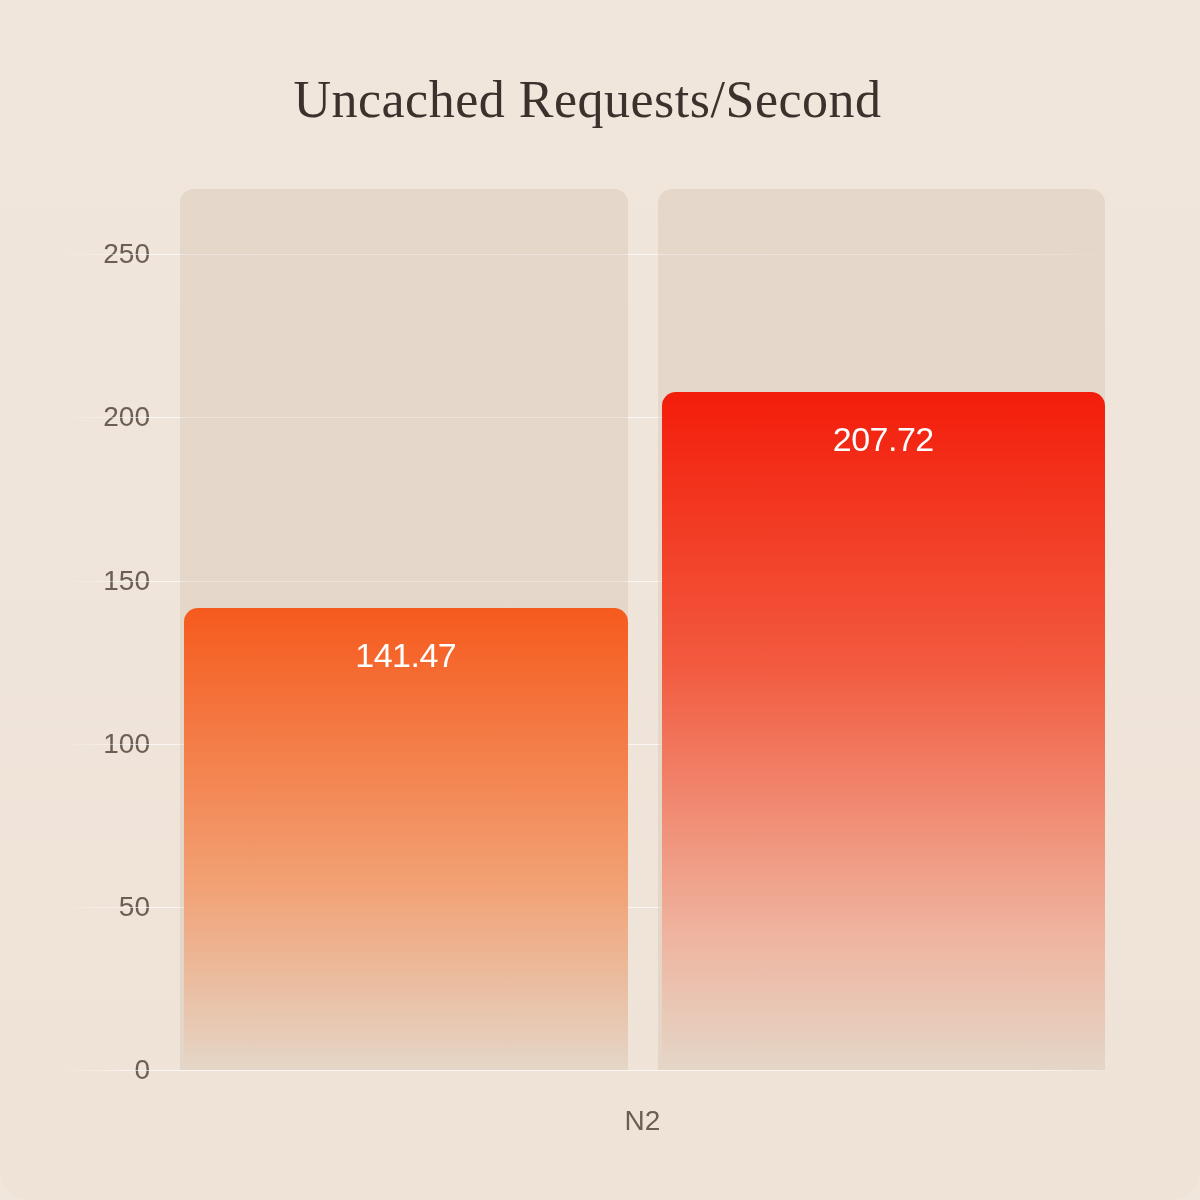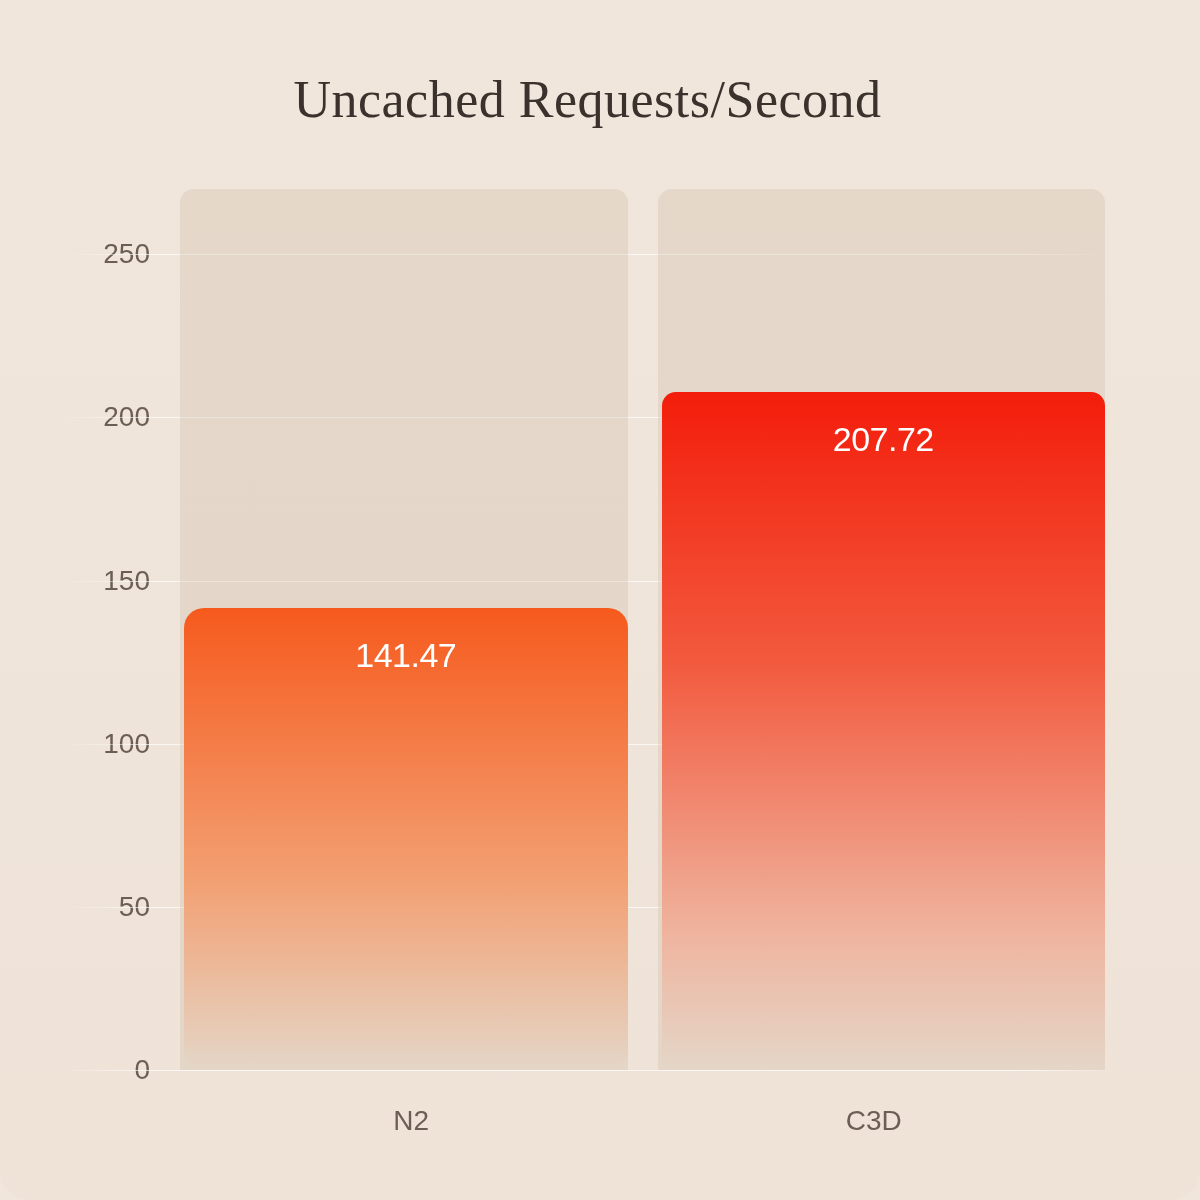--- a/index.html
+++ b/index.html
@@ -135,33 +135,32 @@
             <div class="gridline" style="top: 100%;"></div>
             <div class="gridline" style="top: 81.4815%;"></div>
             <div class="gridline" style="top: 62.963%;"></div>
             <div class="gridline" style="top: 44.4444%;"></div>
             <div class="gridline" style="top: 25.9259%;"></div>
             <div class="gridline" style="top: 7.40741%;"></div>
           </div>
         <div class="bars">
             <div class="bar-slot">
               <div class="bar-bg"></div>
-              <div class="bar bar-1" style="height: 52.3963%; border-radius: 20px;">
+              <div class="bar bar-1" style="height: 52.3963%;">
                 <div class="bar-label">141.47</div>
               </div>
             </div>
             <div class="bar-slot">
               <div class="bar-bg"></div>
               <div class="bar bar-2" style="height: 76.9333%;">
                 <div class="bar-label">207.72</div>
               </div>
             </div>
           </div>
       </div>
     </div>
     <div class="xaxis">
       <div class="xtick-row">
           <div class="xtick">N2</div>
-          <div class="xtick">C3D</div>
         </div>
     </div>
   </div>
 </div>
 
 </body></html>

